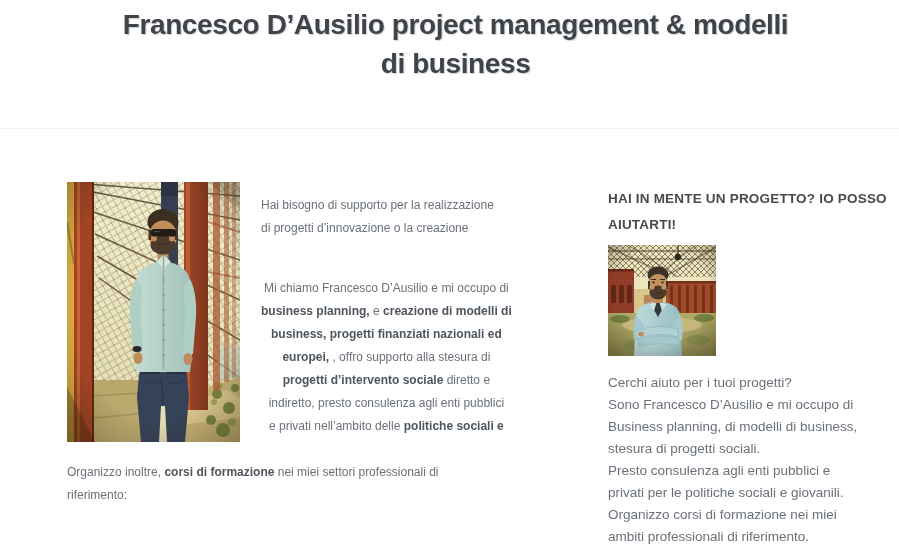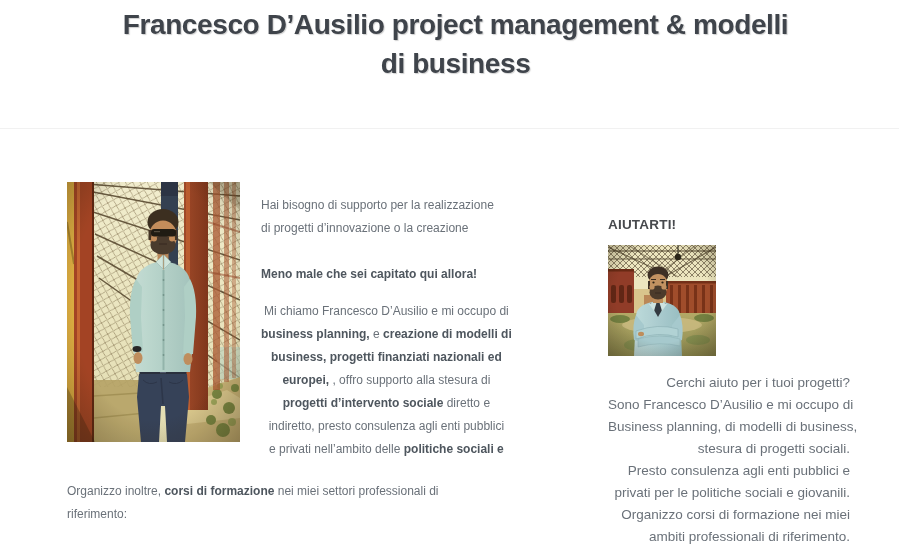--- a/index.html
+++ b/index.html
@@ -32,21 +32,21 @@
   .p2 { margin: 0; text-align: center; }
   .b { font-weight: 700; color: #4e565e; }
   .cont-line { margin: 0; white-space: nowrap; }
   .p3 { margin: 19px 0 0 0; white-space: nowrap; }
   .sidebar { width: 242px; font-size: 13.5px; line-height: 22px; color: #6a7179; }
   .side-heading {
     margin: 4px 0 0 0; font-size: 13.5px; line-height: 26px; font-weight: 700;
     color: #47494d; letter-spacing: 0.2px; white-space: nowrap;
   }
   .photo-side { width: 108px; height: 111px; margin-top: 7px; }
-  .side-para { margin: 16px 0 0 0; white-space: nowrap; text-align: right; }
+  .side-para { margin: 16px 12px 0 0; white-space: nowrap; }
 </style>
 </head>
 <body>
 
 <header class="site-header">
   <h1 class="page-title"><span>Francesco D’Ausilio project management &amp; modelli</span><br><span>di business</span></h1>
 </header>
 
 <div class="content">
 
@@ -156,29 +156,29 @@
             <rect x="84" y="47" width="25" height="7.5" rx="3.2" fill="#16120e"></rect>
             <rect x="87" y="49" width="6" height="1.2" fill="#5a5248" opacity="0.8"></rect>
           </g>
           <polygon points="0,205 28,260 0,260" fill="rgba(30,18,5,0.28)"></polygon>
           <polygon points="142,0 173,0 173,28" fill="rgba(40,25,8,0.18)"></polygon>
           <rect width="173" height="260" fill="url(#vig)"></rect>
           <rect width="173" height="260" fill="#ecd27c" opacity="0.05"></rect>
         </svg>
       </div>
       <div class="beside">
-        <p class="p1"><span>Hai bisogno di supporto per la realizzazione</span><br><span>di progetti d’innovazione o la creazione</span><br><br><span class="b">Meno male che sei capitato qui allora!</span></p>
+        <p class="p1"><span>Hai bisogno di supporto per la realizzazione</span><br><span>di progetti d’innovazione o la creazione</span><br><br></p>
         <p class="p2"><span>Mi chiamo Francesco D’Ausilio e mi occupo di</span><br><span class="b">business planning,</span><span> e </span><span class="b">creazione di modelli di</span><br><span class="b">business, progetti finanziati nazionali ed</span><br><span class="b">europei,</span><span> , offro supporto alla stesura di</span><br><span class="b">progetti d’intervento sociale</span><span> diretto e</span><br><span>indiretto, presto consulenza agli enti pubblici</span><br><span>e privati nell’ambito delle </span><span class="b">politiche sociali e</span></p>
       </div>
     </div>
     <p class="p3"><span>Organizzo inoltre,  </span><span class="b">corsi di formazione</span><span> nei miei settori professionali di</span><br><span>riferimento:</span></p>
   </div>
 
   <div class="sidebar">
-    <h3 class="side-heading"><br><span>AIUTARTI!</span></h3>
+    <h3 class="side-heading"><span>HAI IN MENTE UN PROGETTO? IO POSSO</span><br><span>AIUTARTI!</span></h3>
     <div class="photo-side">
 
       <svg width="108" height="111" viewBox="0 0 108 111" xmlns="http://www.w3.org/2000/svg">
         <defs>
           <pattern id="lat2" width="6" height="6" patternUnits="userSpaceOnUse">
             <path d="M0 0L6 6M6 0L0 6" stroke="#4e4130" stroke-width="0.8" opacity="0.8"></path>
           </pattern>
           <linearGradient id="ground2" x1="0" y1="0" x2="0" y2="1">
             <stop offset="0" stop-color="#b0a766"></stop>
               <stop offset="1" stop-color="#8b8950"></stop>

